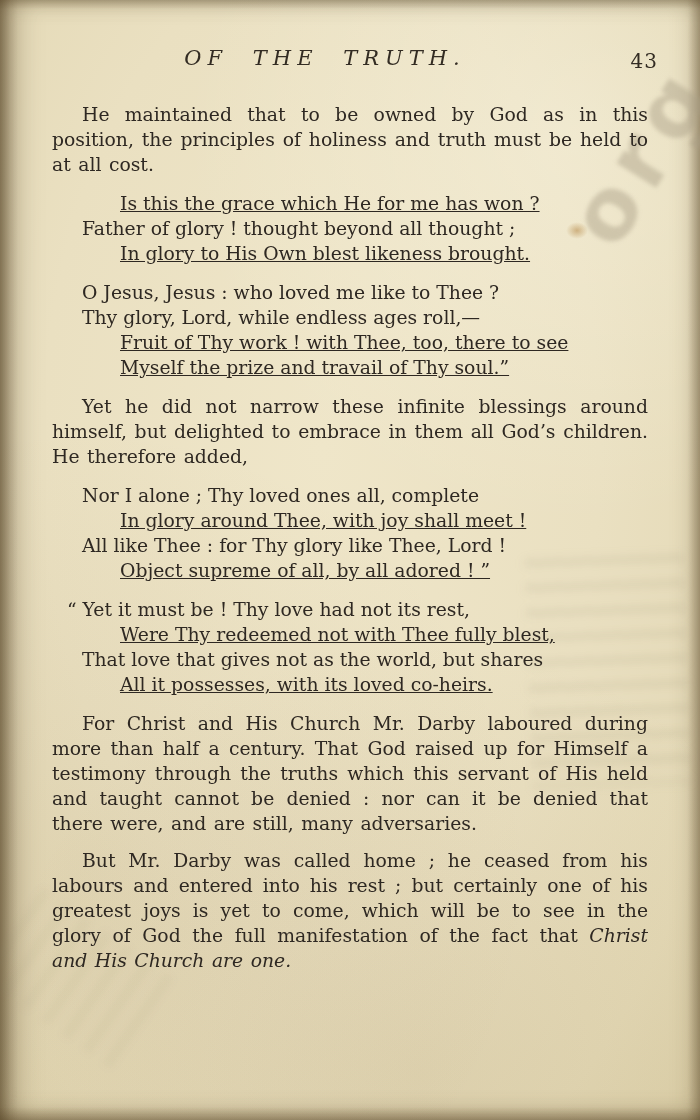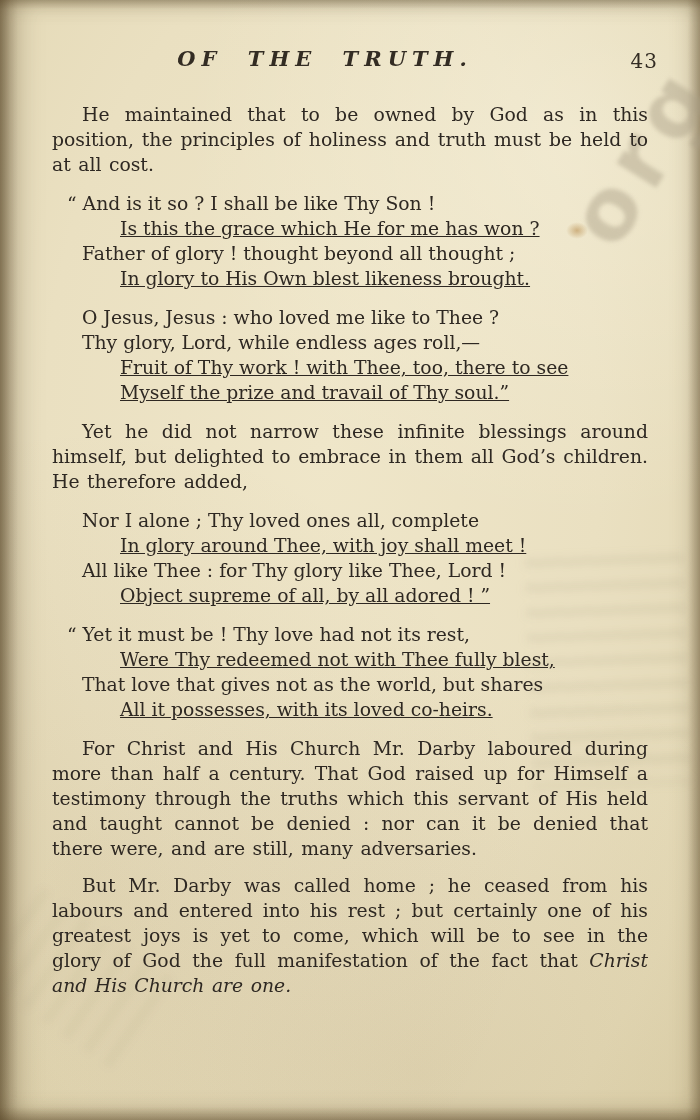--- a/index.html
+++ b/index.html
@@ -89,21 +89,20 @@
   .head-title {
     display: block;
     text-align: center;
     font-style: italic;
     font-size: 21px;
     letter-spacing: 6px;
     word-spacing: 12px;
     color: #332c23;
     padding-right: 50px; 
     white-space: nowrap;
-    font-weight: bold;
   }
   .page-num {
     position: absolute;
     right: 2px;
     top: 3px;
     font-size: 20px;
     letter-spacing: 1px;
     color: #332c23;
   }
 
@@ -146,21 +145,20 @@
   <div class="stain"></div>
 
   <header class="running-head">
     <span class="head-title">OF THE TRUTH.</span>
     <span class="page-num">43</span>
   </header>
 
   <main class="body-text">
       <p class="para"><span>He maintained that to be owned by God as in this position, the principles of holiness and truth must be held to at all cost.</span></p>
       <div class="stanza">
-        <div class="vline hangq">“ And is it so ?  I shall be like Thy Son !</div>
         <div class="vline lvl2">Is this the grace which He for me has won ?</div>
         <div class="vline">Father of glory !  thought beyond all thought ;</div>
         <div class="vline lvl2">In glory to His Own blest likeness brought.</div>
       </div>
       <div class="stanza">
         <div class="vline">O Jesus, Jesus :  who loved me like to Thee ?</div>
         <div class="vline">Thy glory, Lord, while endless ages roll,—</div>
         <div class="vline lvl2">Fruit of Thy work !  with Thee, too, there to see</div>
         <div class="vline lvl2">Myself the prize and travail of Thy soul.”</div>
       </div>

